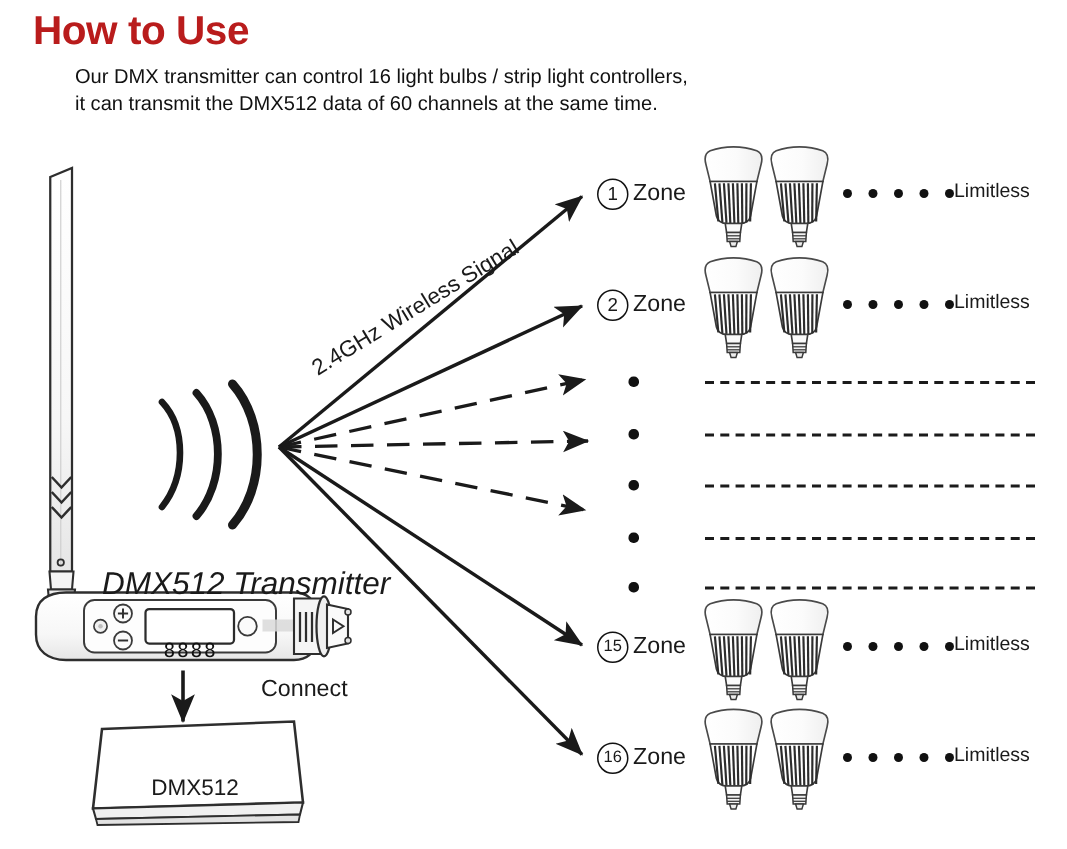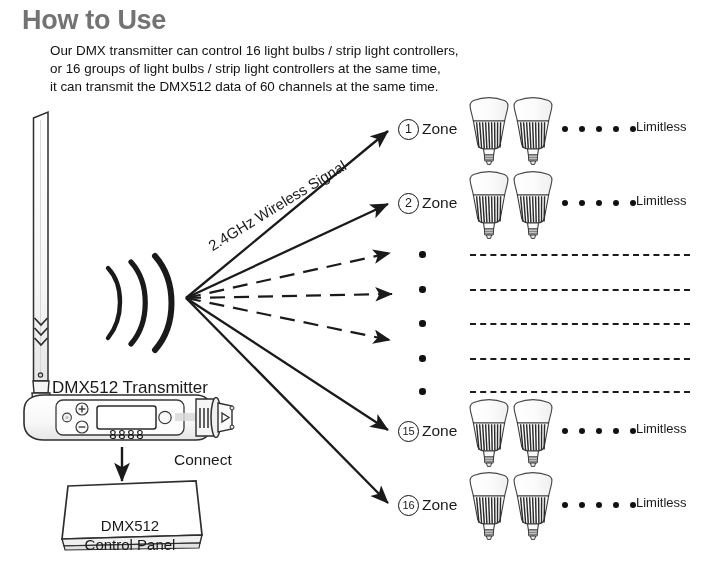--- a/index.html
+++ b/index.html
@@ -27,21 +27,21 @@
     width: 711px;
     height: 566px;
   }
   .title {
     position: absolute;
     left: 22px;
     top: 5px;
     font-size: 27px;
     font-weight: bold;
     letter-spacing: -0.3px;
-    color: #737373;
+    color: #b91c1c;
     white-space: nowrap;
   }
   .intro {
     position: absolute;
     left: 23px;
     top: 42px;
     font-size: 13.4px;
     line-height: 18.2px;
     color: #111;
     white-space: nowrap;
@@ -98,24 +98,25 @@
     border-radius: 50%;
     background: #111;
   }
   .dashline {
     position: absolute;
     height: 0;
     border-top: 2.6px dashed #1b1b1b;
   }
   .device-caption {
     position: absolute;
-    left: 52px;
+    left: 68px;
     top: 378px;
-    font-size: 17px;
-    white-space: nowrap;
+    font-size: 21px;
+    white-space: nowrap;
+    font-style: italic;
   }
   .connect-label {
     position: absolute;
     left: 134px;
     top: 451px;
     font-size: 15.5px;
     white-space: nowrap;
     margin-left: 40px;
   }
   .panel-text {
@@ -153,21 +154,20 @@
 </style>
 </head>
 <body>
 
 <div id="stage">
 
   <div class="title">How to Use</div>
 
   <div class="intro">
     <div>Our DMX transmitter can control 16 light bulbs / strip light controllers,</div>
-    <div>or 16 groups of light bulbs / strip light controllers at the same time,</div>
     <div>it can transmit the DMX512 data of 60 channels at the same time.</div>
   </div>
 
   <svg class="layer-svg" viewBox="0 0 711 566">
     <defs>
       <marker id="arrowHead" markerWidth="9" markerHeight="9" refX="7.6" refY="3.3" orient="auto" markerUnits="strokeWidth">
         <path d="M0,0 L8,3.3 L0,6.6 L1.9,3.3 z" fill="#1a1a1a"></path>
       </marker>
       <linearGradient id="bulbDome" x1="0" y1="0" x2="1" y2="0">
         <stop offset="0%" stop-color="#ffffff"></stop>
@@ -307,21 +307,20 @@
   <div class="wireless-label">2.4GHz Wireless Signal</div>
 
   <div class="seg-display">8888</div>
 
   <div class="device-caption">DMX512 Transmitter</div>
 
   <div class="connect-label">Connect</div>
 
   <div class="panel-text">
     <div>DMX512</div>
-    <div>Control Panel</div>
   </div>
 
   <div class="zone-row" style="left:398px; top:129px;">
     <span class="zone-num">1</span>
     <span class="zone-label">Zone</span>
   </div>
   <div class="dotrow" style="left:562px; top:126px;">
     <i></i>
       <i></i>
       <i></i>

